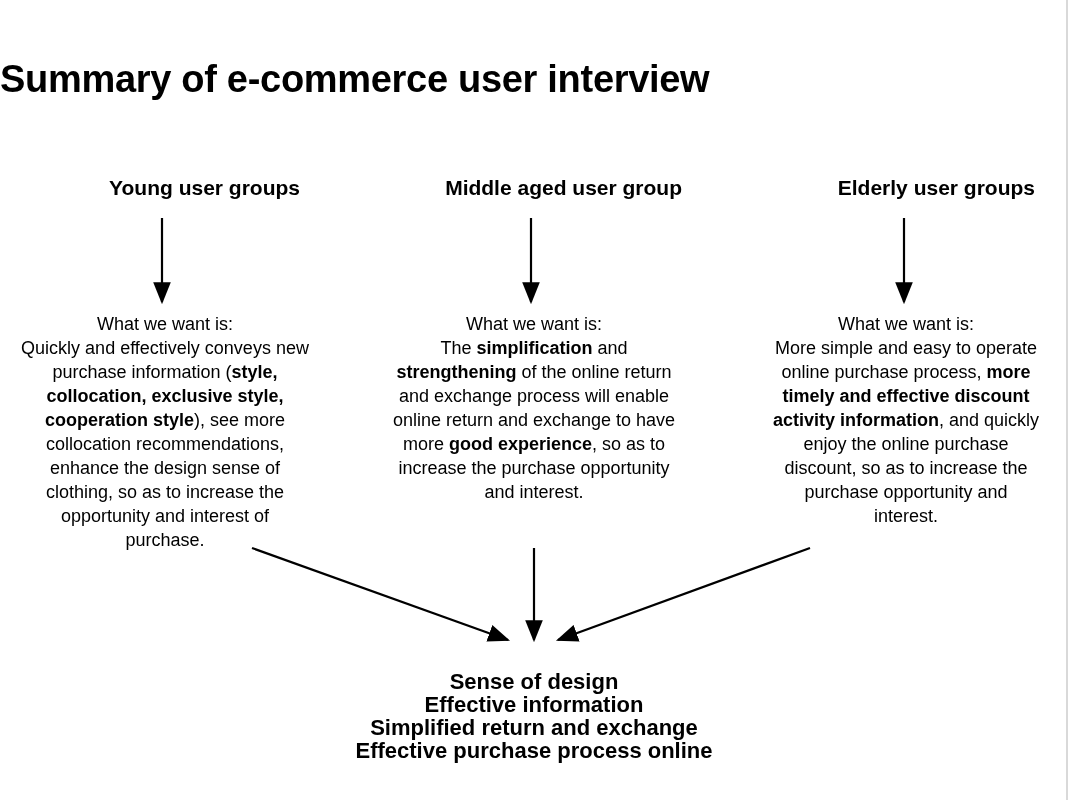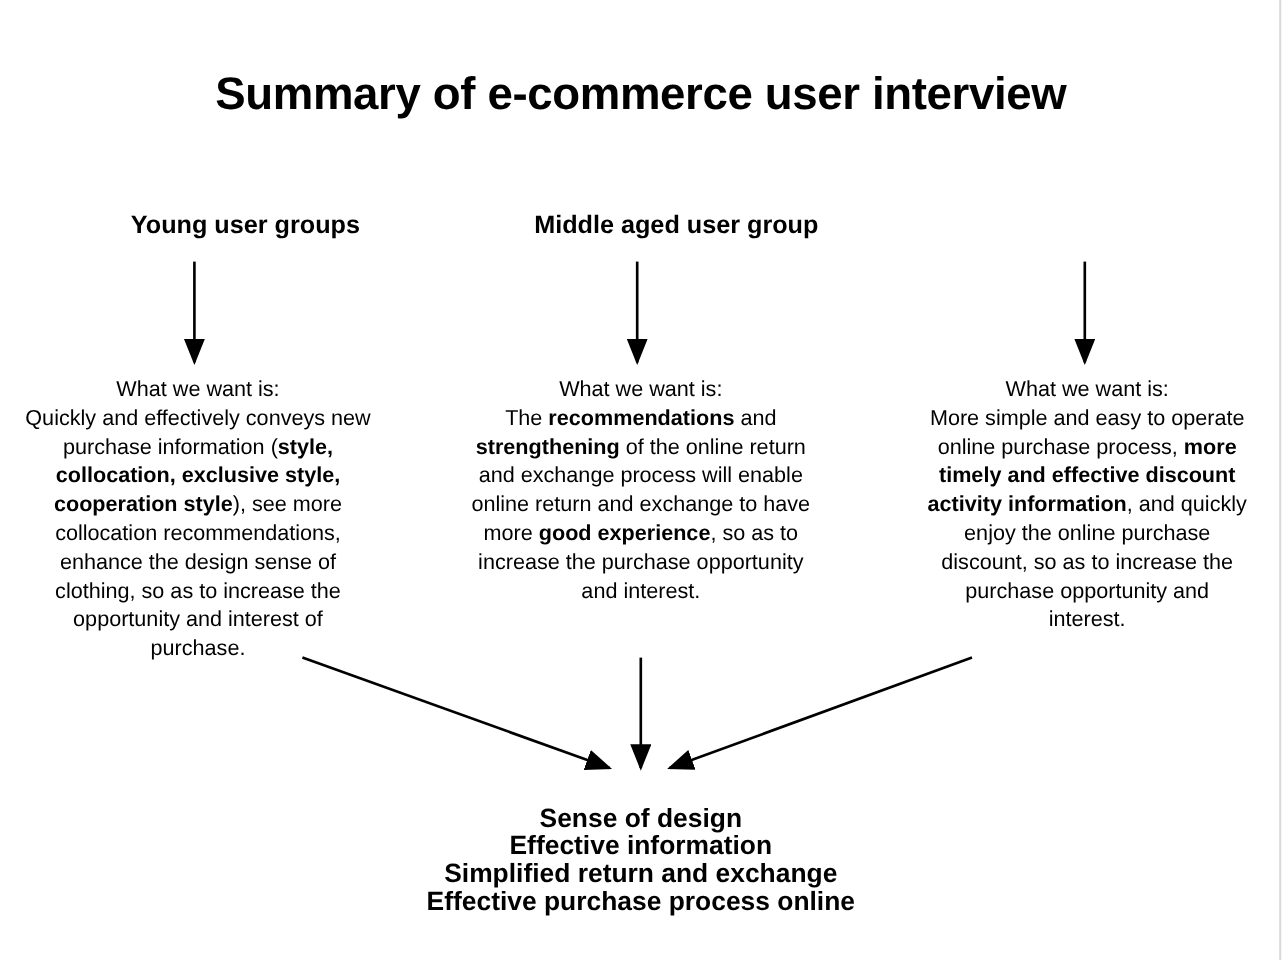--- a/index.html
+++ b/index.html
@@ -25,21 +25,20 @@
     right: 0;
     width: 2px;
     height: 800px;
     background: #d9d9d9;
   }
   #title {
     position: absolute;
     top: 58px;
     left: 0;
     width: 1068px;
-    text-align: center;
     font-size: 38px;
     font-weight: bold;
     letter-spacing: -0.3px;
   }
   .col-head {
     position: absolute;
     font-size: 21px;
     font-weight: bold;
     text-align: right;
   }
@@ -84,23 +83,24 @@
 <body>
 
 <div id="page">
 
   <div id="right-edge"></div>
 
   <div id="title">Summary of e-commerce user interview</div>
 
   <div class="col-head" id="head-young">Young user groups</div>
   <div class="col-head" id="head-mid">Middle aged user group</div>
+  <div class="col-head" id="head-old">Elderly user groups</div>
 
   <div class="col-body" id="body-young">What we want is:<br>Quickly and effectively conveys new purchase information (<b>style, collocation, exclusive style, cooperation style</b>), see more collocation recommendations, enhance the design sense of clothing, so as to increase the opportunity and interest of purchase.</div>
-  <div class="col-body" id="body-mid">What we want is:<br>The <b>recommendations</b> and <b>strengthening</b> of the online return and exchange process will enable online return and exchange to have more <b>good experience</b>, so as to increase the purchase opportunity and interest.</div>
+  <div class="col-body" id="body-mid">What we want is:<br>The <b>simplification</b> and <b>strengthening</b> of the online return and exchange process will enable online return and exchange to have more <b>good experience</b>, so as to increase the purchase opportunity and interest.</div>
   <div class="col-body" id="body-old">What we want is:<br>More simple and easy to operate online purchase process, <b>more timely and effective discount activity information</b>, and quickly enjoy the online purchase discount, so as to increase the purchase opportunity and interest.</div>
 
   <svg id="arrows" viewBox="0 0 1068 800" xmlns="http://www.w3.org/2000/svg">
     <defs>
       <marker id="arrowhead" markerWidth="10" markerHeight="8" refX="9" refY="4" orient="auto" markerUnits="strokeWidth">
         <path d="M0,0 L10,4 L0,8 z" fill="#000000"></path>
       </marker>
     </defs>
 
     <line x1="162" y1="218" x2="162" y2="302" stroke="#000000" stroke-width="2.2" marker-end="url(#arrowhead)"></line>

